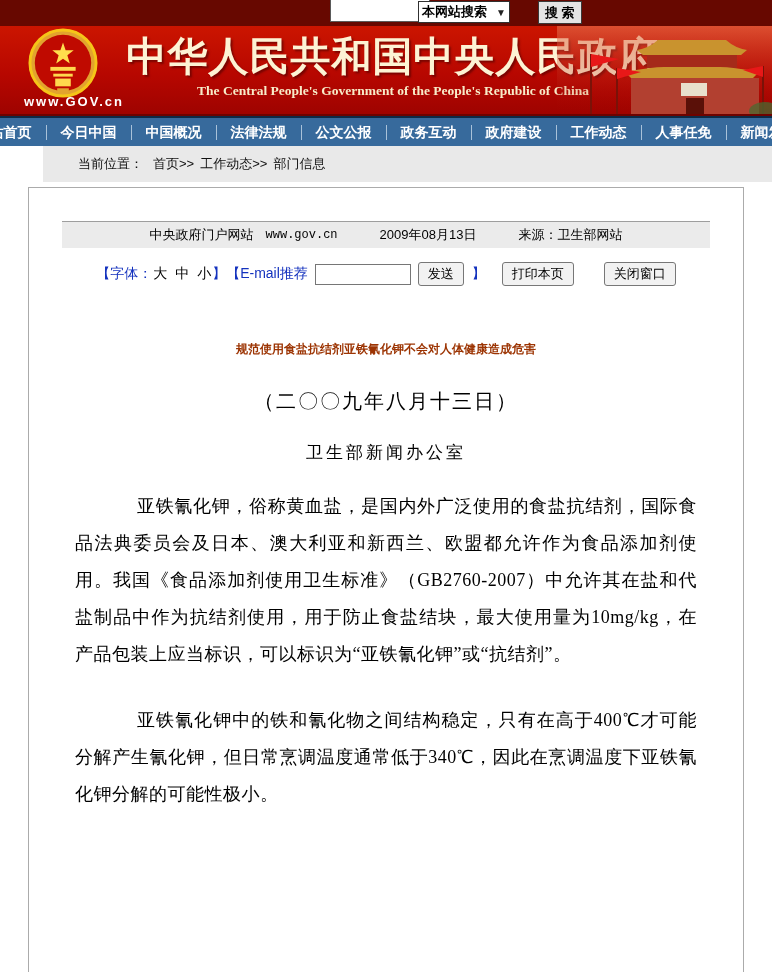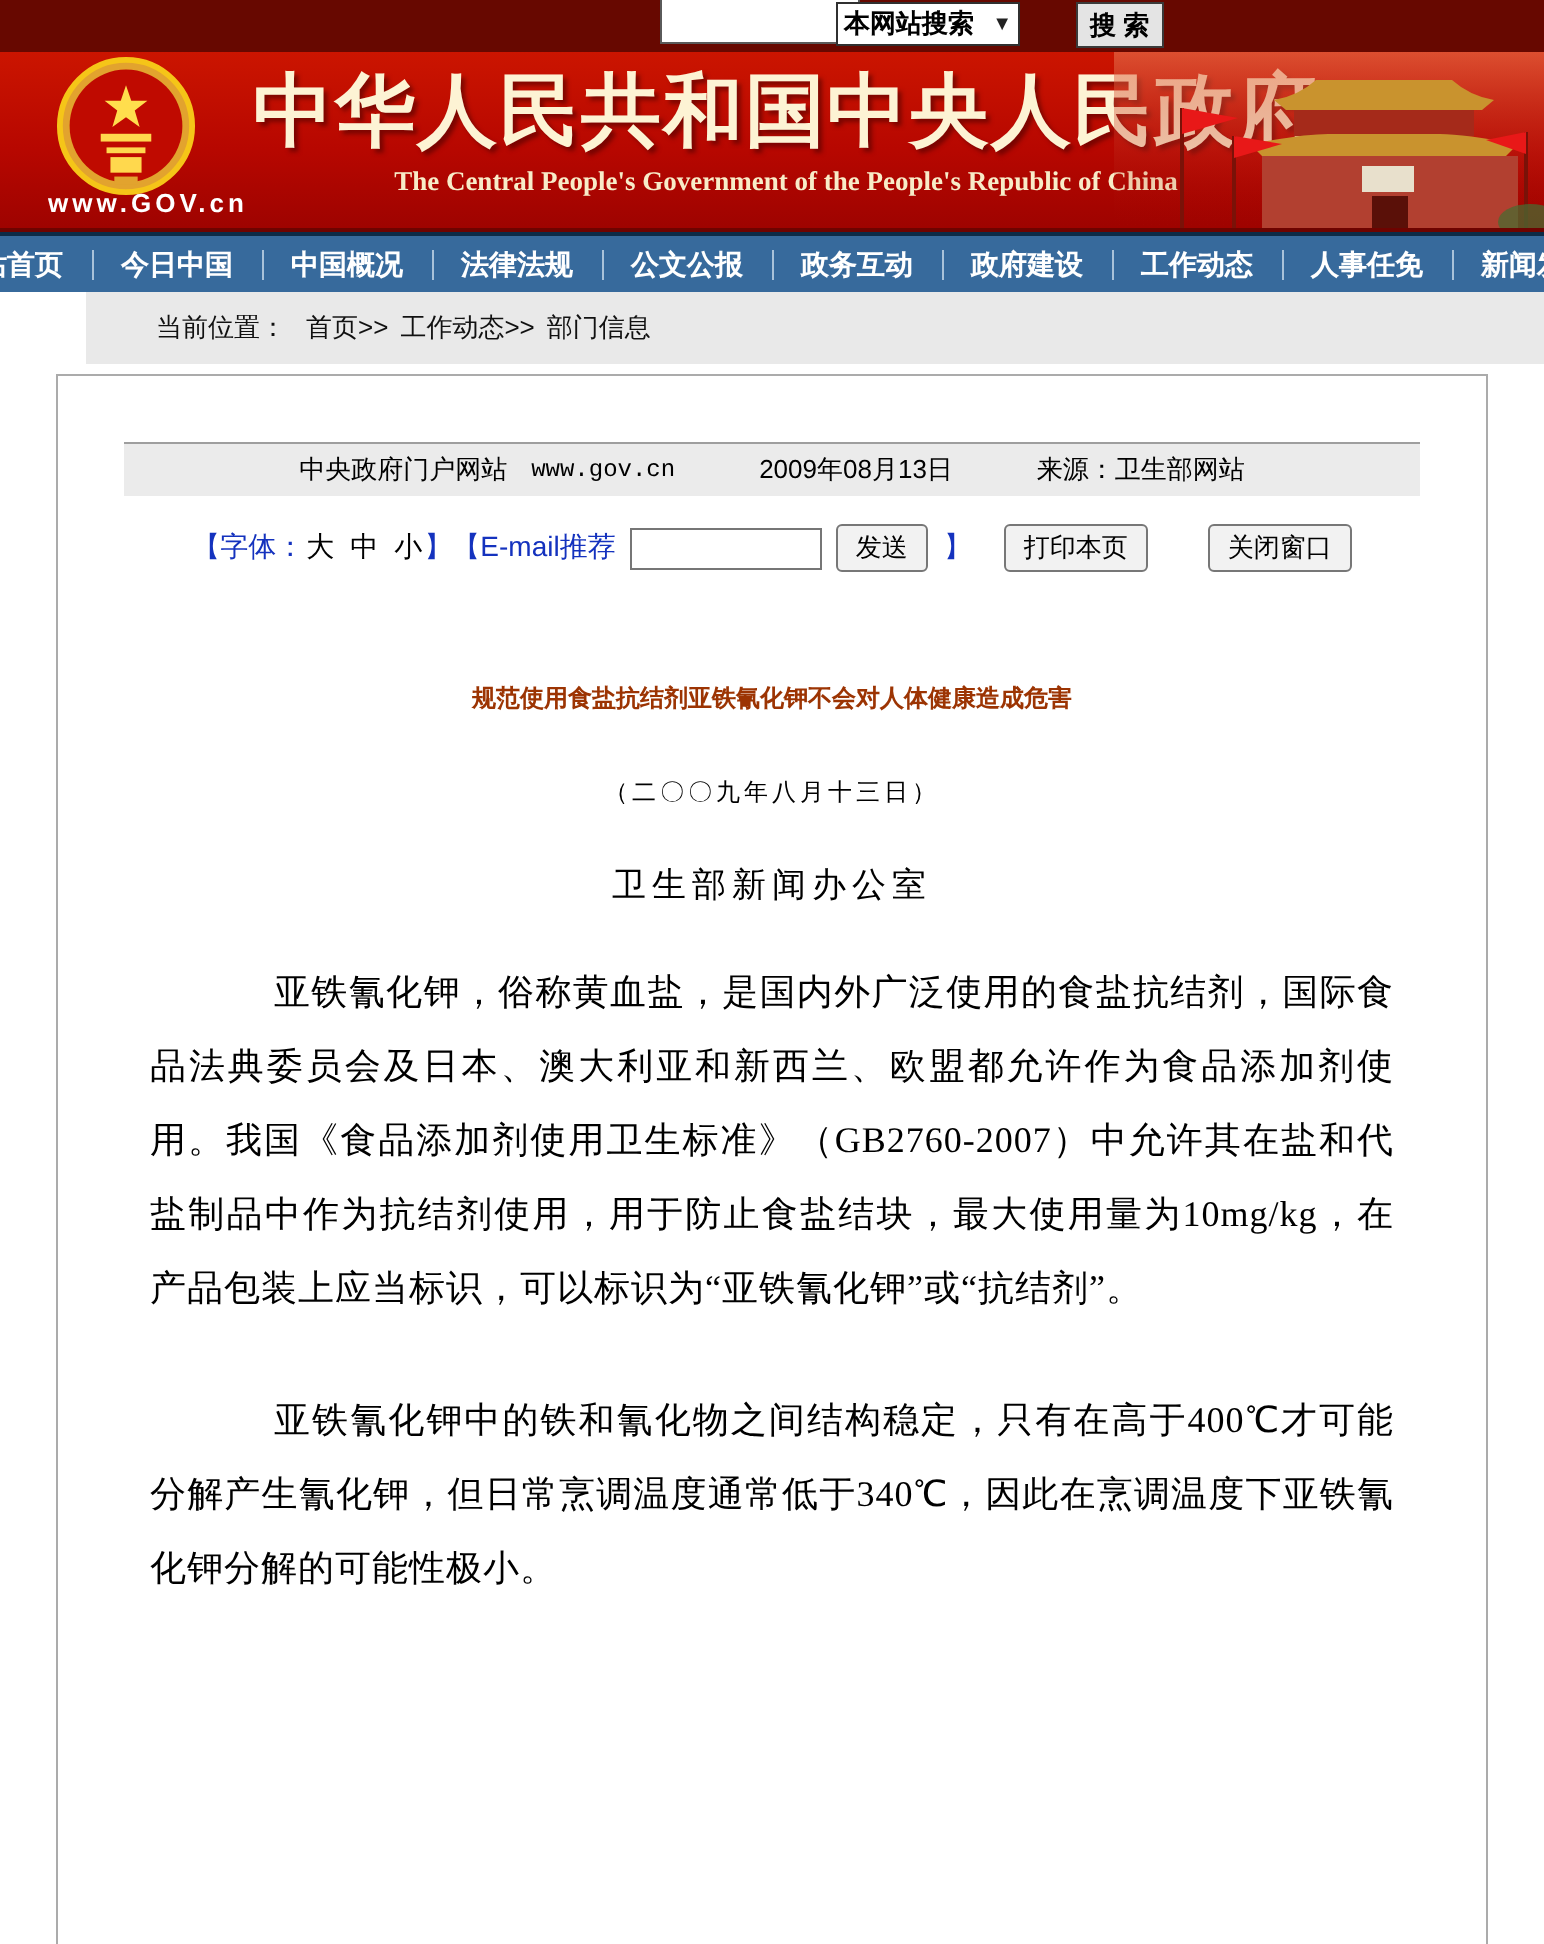--- a/index.html
+++ b/index.html
@@ -58,21 +58,21 @@
   .blue{color:#1432BE;font-weight:normal;white-space:pre;}
   .fontsizes{display:flex;gap:8px;margin:0 1px;}
   .fs{color:#000;cursor:pointer;}
   .email-input{width:90px;height:17px;border:1px solid #767676;margin:0 7px;box-sizing:content-box;}
   .btn{background:#F2F2F2;border:1px solid #777;border-radius:3px;font-size:13px;
        padding:2px 9px;height:24px;font-family:inherit;cursor:pointer;color:#000;}
   .btn-print{margin-left:16px;}
   .btn-close{margin-left:30px;}
   .art-subtitle{margin:54px 40px 0;text-align:center;font-size:12px;font-weight:bold;
                 color:#9C3403;font-family:"Liberation Serif",serif;}
-  .art-date{margin-top:30px;text-align:center;font-size:12px;color:#000;
+  .art-date{margin-top:30px;text-align:center;font-size:20px;color:#000;
             font-family:"Liberation Serif",serif;letter-spacing:2px;}
   .art-byline{margin-top:26px;text-align:center;font-size:17px;color:#000;
               font-family:"Liberation Serif",serif;letter-spacing:3px;}
   .art-body{margin-top:24px;}
   .para{font-size:18px;line-height:37px;margin:0 46px 29px;text-indent:62px;color:#000;
         font-family:"Liberation Serif",serif;text-align:justify;letter-spacing:.5px;}
 </style>
 </head>
 <body>
 

